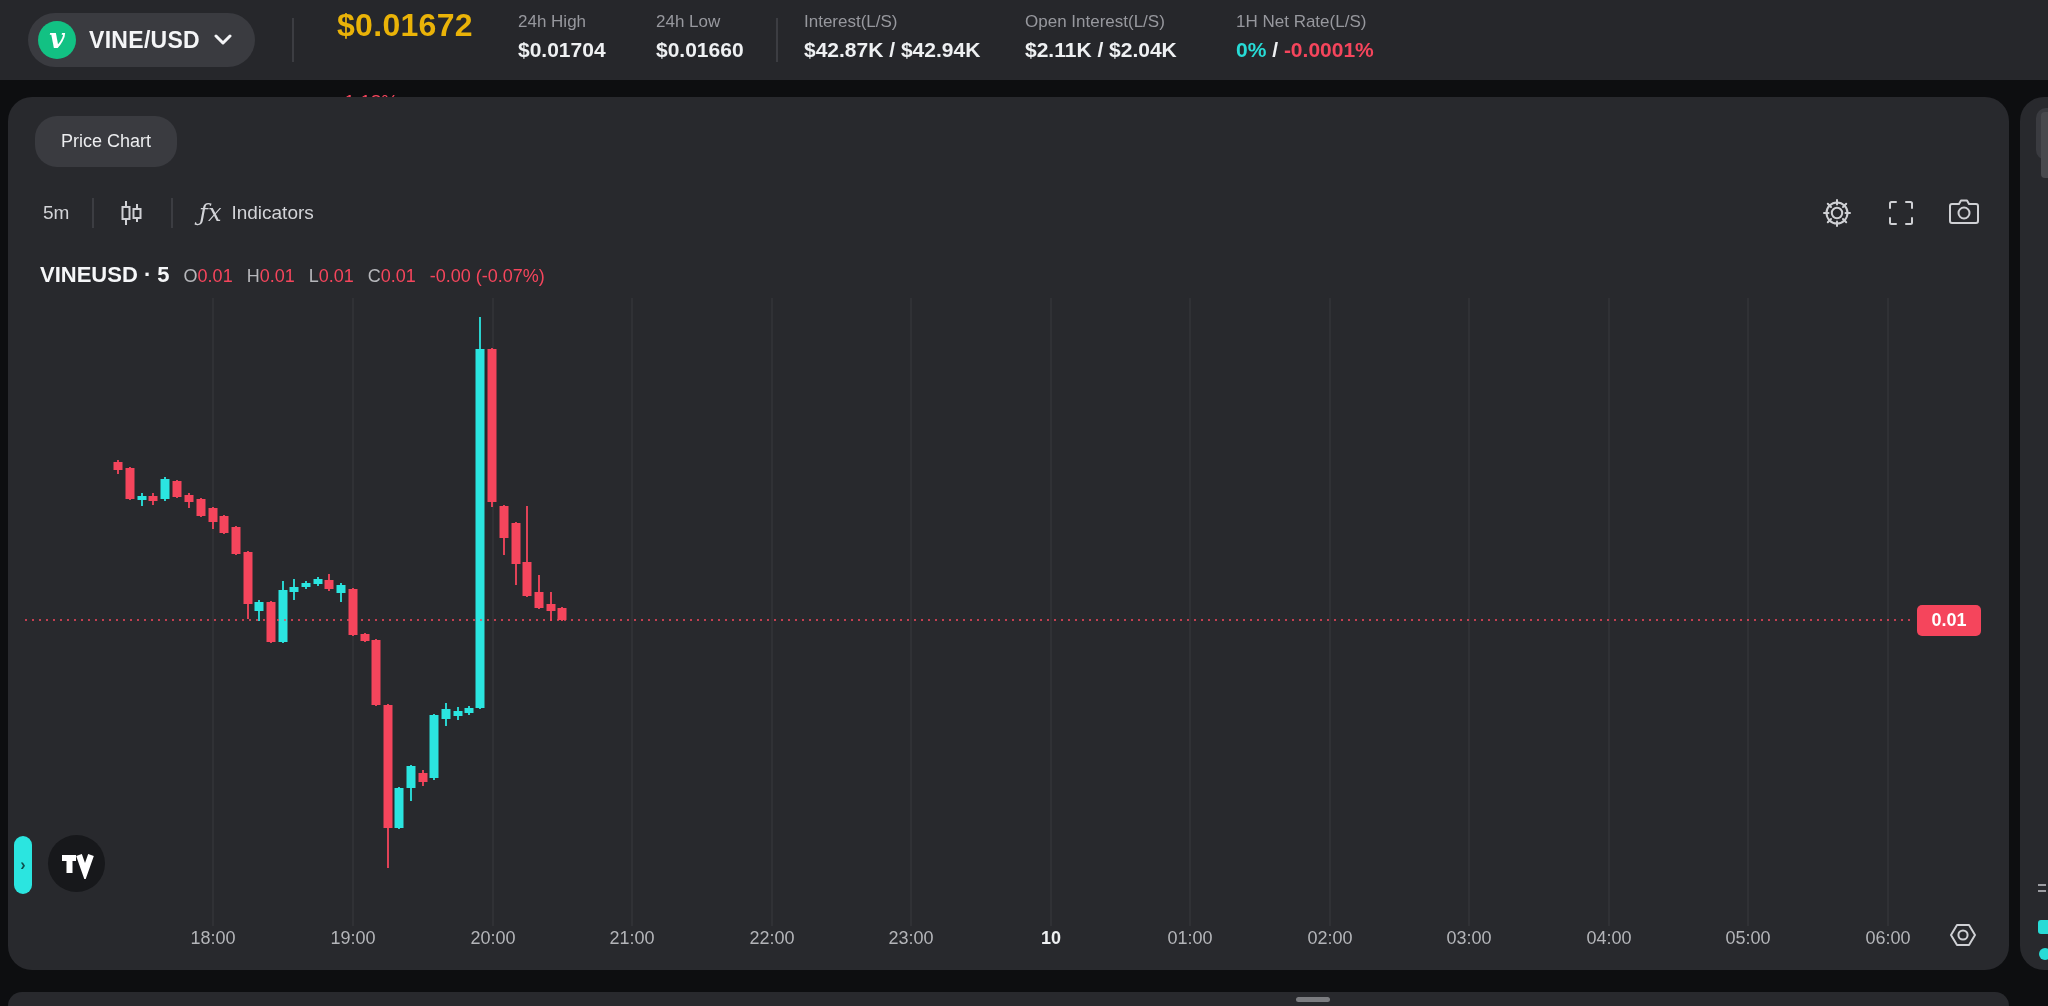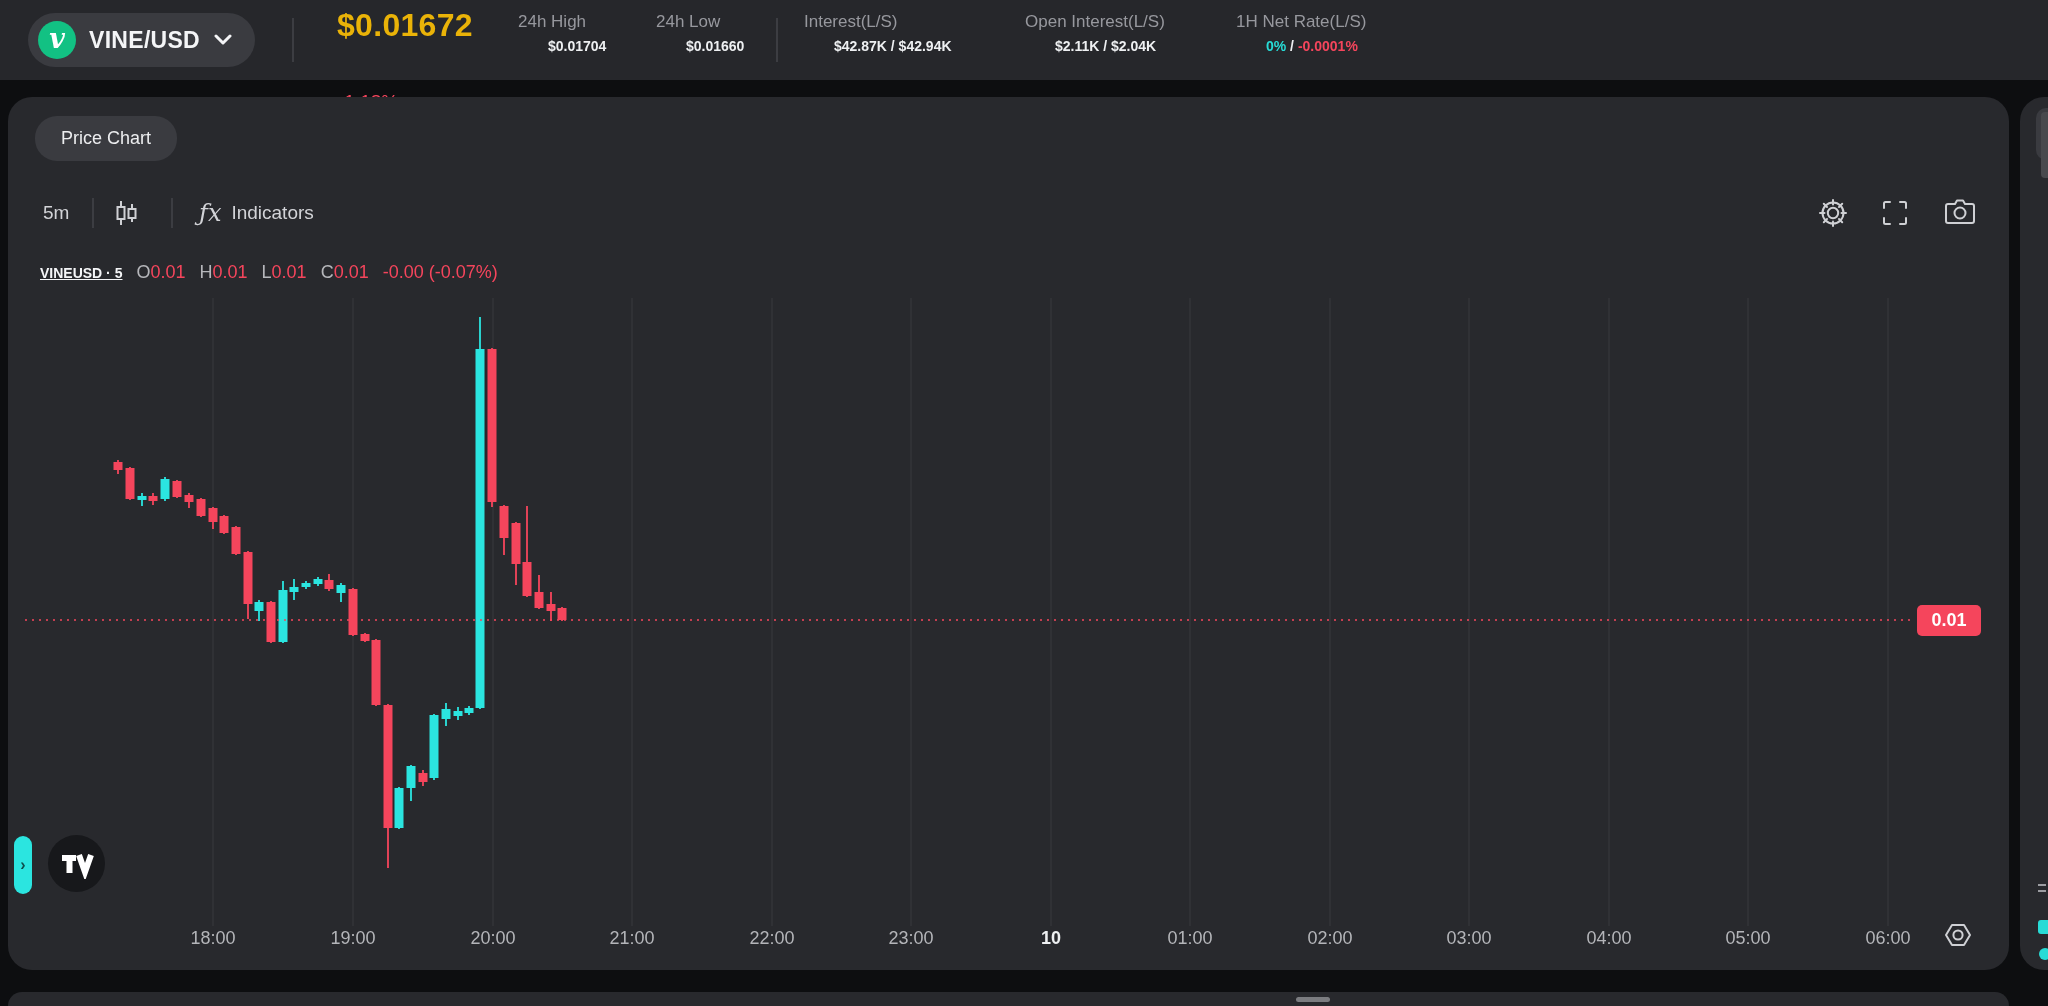--- a/index.html
+++ b/index.html
@@ -12,36 +12,36 @@
   #pair-pill { left:28px; top:13px; height:54px; padding:0 22px 0 10px; background:#3a3b40; border-radius:27px;
     display:flex; align-items:center; gap:13px; cursor:pointer; }
   #pair-logo { width:38px; height:38px; border-radius:50%; background:#12c183; display:flex; align-items:center; justify-content:center; }
   #pair-logo span { color:#fff; font-family:"DejaVu Serif", serif; font-style:italic; font-weight:bold; font-size:27px; line-height:1; margin-top:-3px; }
   #pair-name { color:#f4f5f7; font-size:23px; font-weight:bold; letter-spacing:.3px; }
   .hdr-divider { width:2px; background:#3c3d42; top:18px; height:44px; }
   #price-big { left:337px; top:7px; color:#eab308; font-size:32px; font-weight:bold; letter-spacing:.3px; }
   #price-chg { left:338px; top:47px; font-size:19px;margin-top:44px; }
   .stat { top:0; height:80px; }
   .stat .lbl { position:absolute; top:12px; left:0; color:#97989e; font-size:17px; white-space:nowrap;text-align:right; }
-  .stat .val { position:absolute; top:38px; left:0; color:#eef0f2; font-size:14px; font-weight:bold; white-space:nowrap;margin-left:30px; }
+  .stat .val { position:absolute; top:38px; left:0; color:#eef0f2; font-size:21px; font-weight:bold; white-space:nowrap; }
   .c-red { color:#f5455c; }
   .c-cyan { color:#27dbd6; }
   .c-white { color:#eef0f2; }
 
   
   #panel { left:8px; top:97px; width:2001px; height:873px; background:#28292d; border-radius:24px; }
-  #tab-price-chart { left:27px; top:19px; height:45px; padding:0 26px; background:#3a3b40; border-radius:22px;
+  #tab-price-chart { left:27px; top:19px; height:51px; padding:0 26px; background:#3a3b40; border-radius:22px;
     display:flex; align-items:center; color:#eceDef; color:#ecedef; font-size:18px; cursor:pointer; }
   .tb-text { color:#d2d3d7; font-size:19px; }
   .tb-divider { width:2px; height:30px; background:#3c3d42; top:101px; }
-  .icon-btn { display:flex; align-items:center; cursor:pointer; }
+  .icon-btn { display:flex; align-items:center; justify-content:center; cursor:pointer; }
   svg.lineicon { stroke:#cfd0d4; fill:none; stroke-width:2; }
 
   #legend { left:32px; top:165px; display:flex; align-items:baseline; gap:14px; white-space:nowrap; }
-  #legend .sym { color:#f5f6f8; font-size:14px; font-weight:bold;text-decoration:underline; }
+  #legend .sym { color:#f5f6f8; font-size:22px; font-weight:bold; }
   #legend .kv { font-size:18px; }
   #legend .k { color:#b6b7bb; }
 
   #chart-svg { left:0; top:0; }
 
   
   #price-badge { left:1917px; top:605px; width:64px; height:31px; background:#f5455c; border-radius:5px;
     display:flex; align-items:center; justify-content:center; color:#fff; font-size:18px; font-weight:bold; }
 
   

